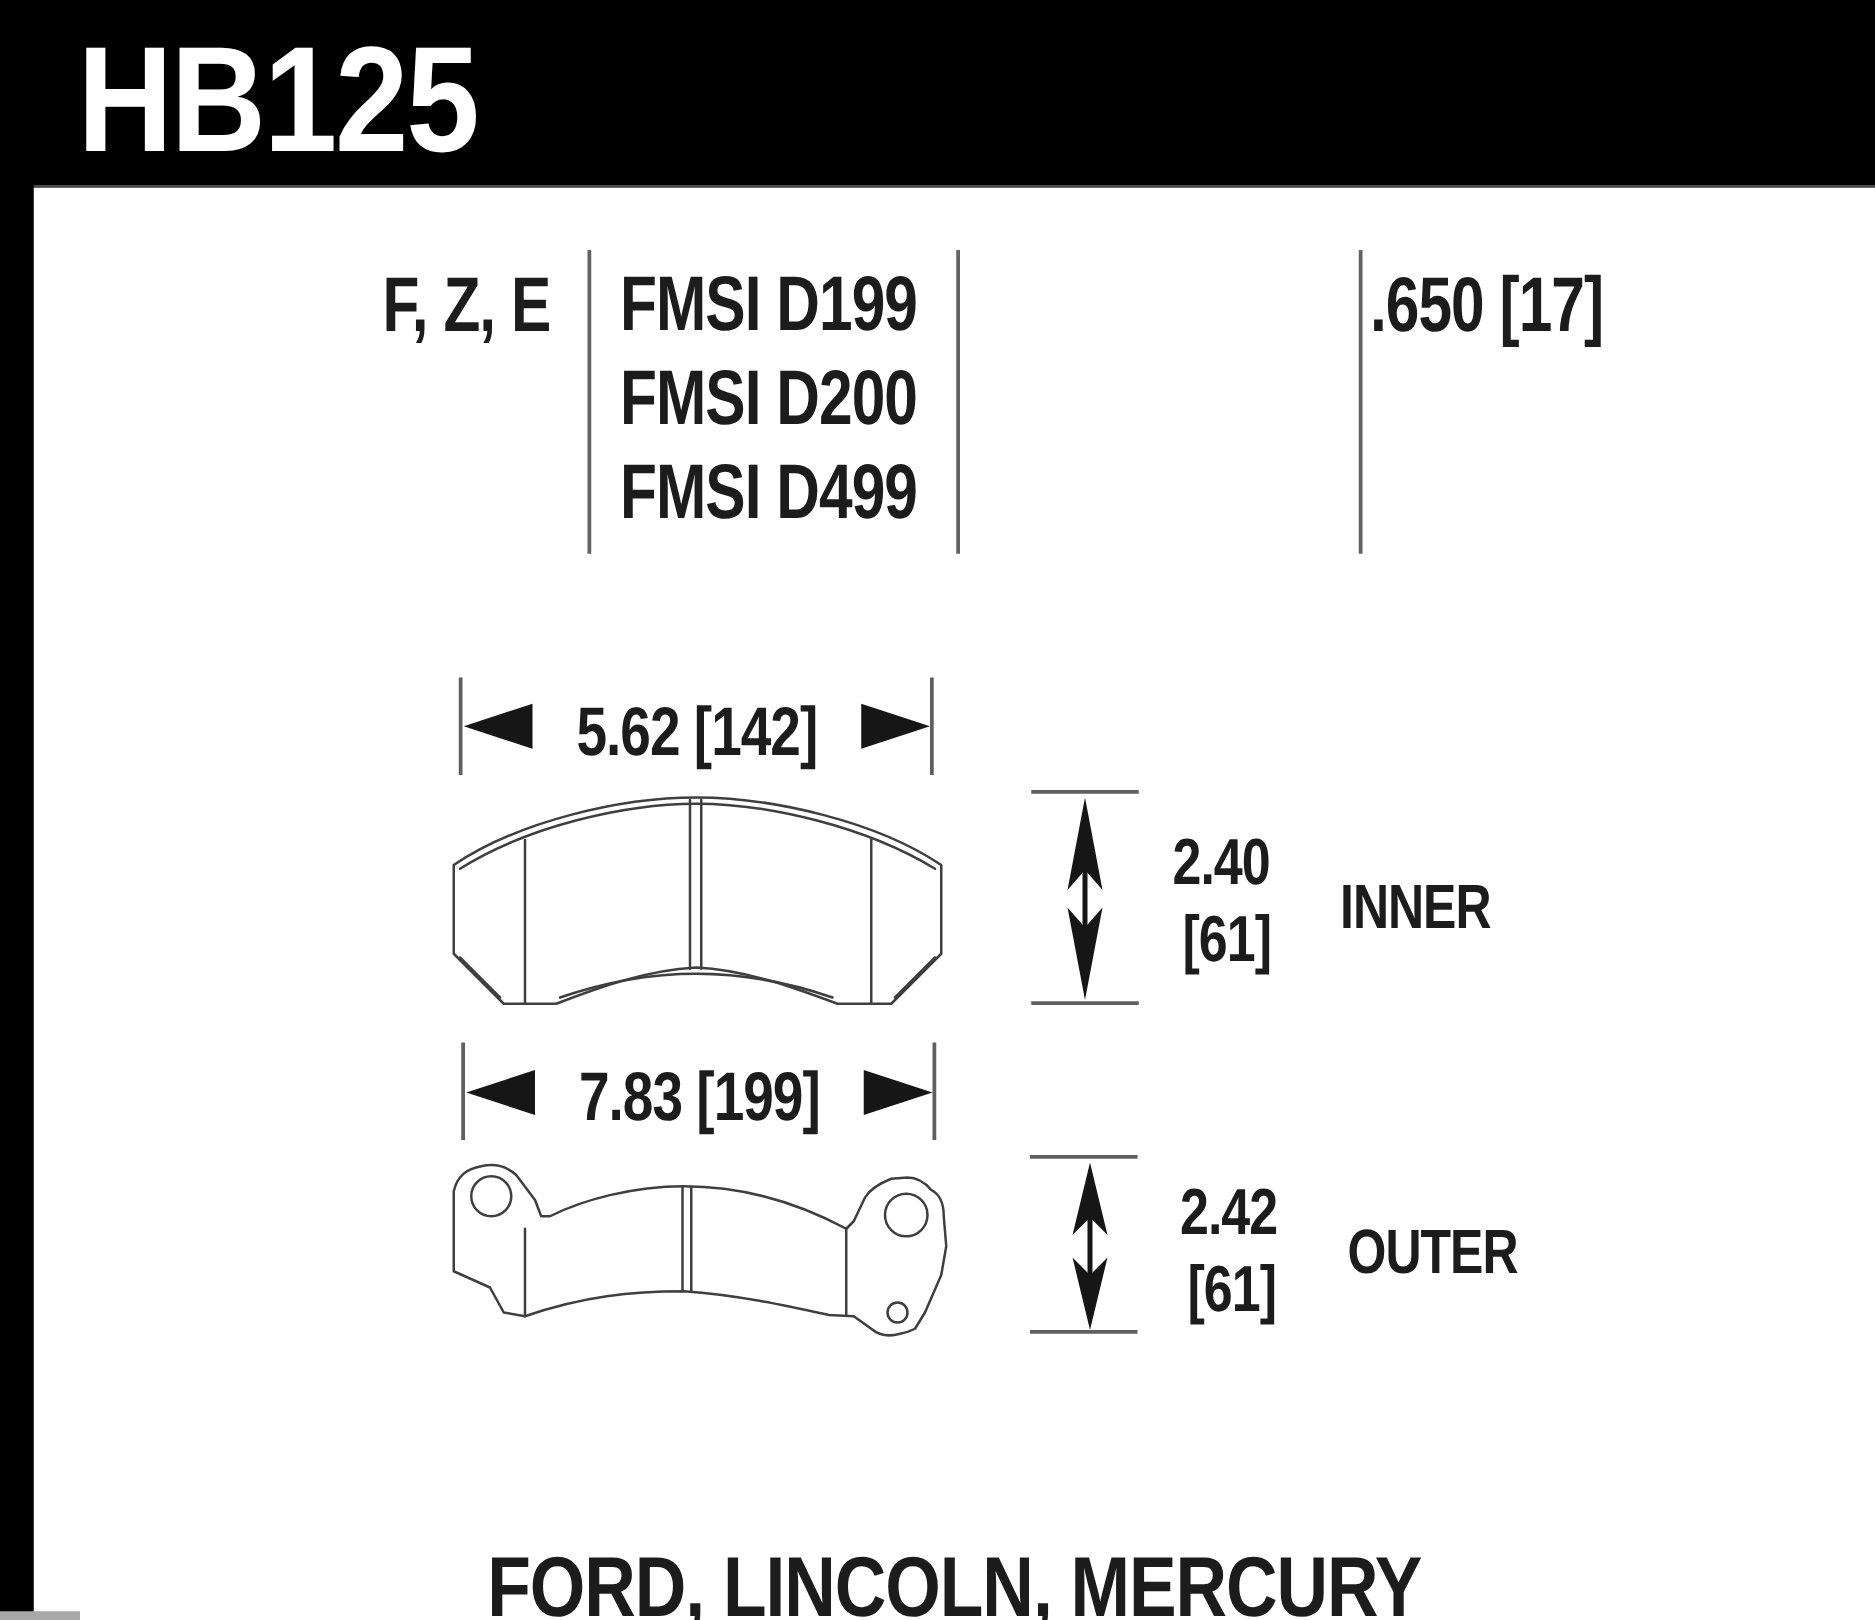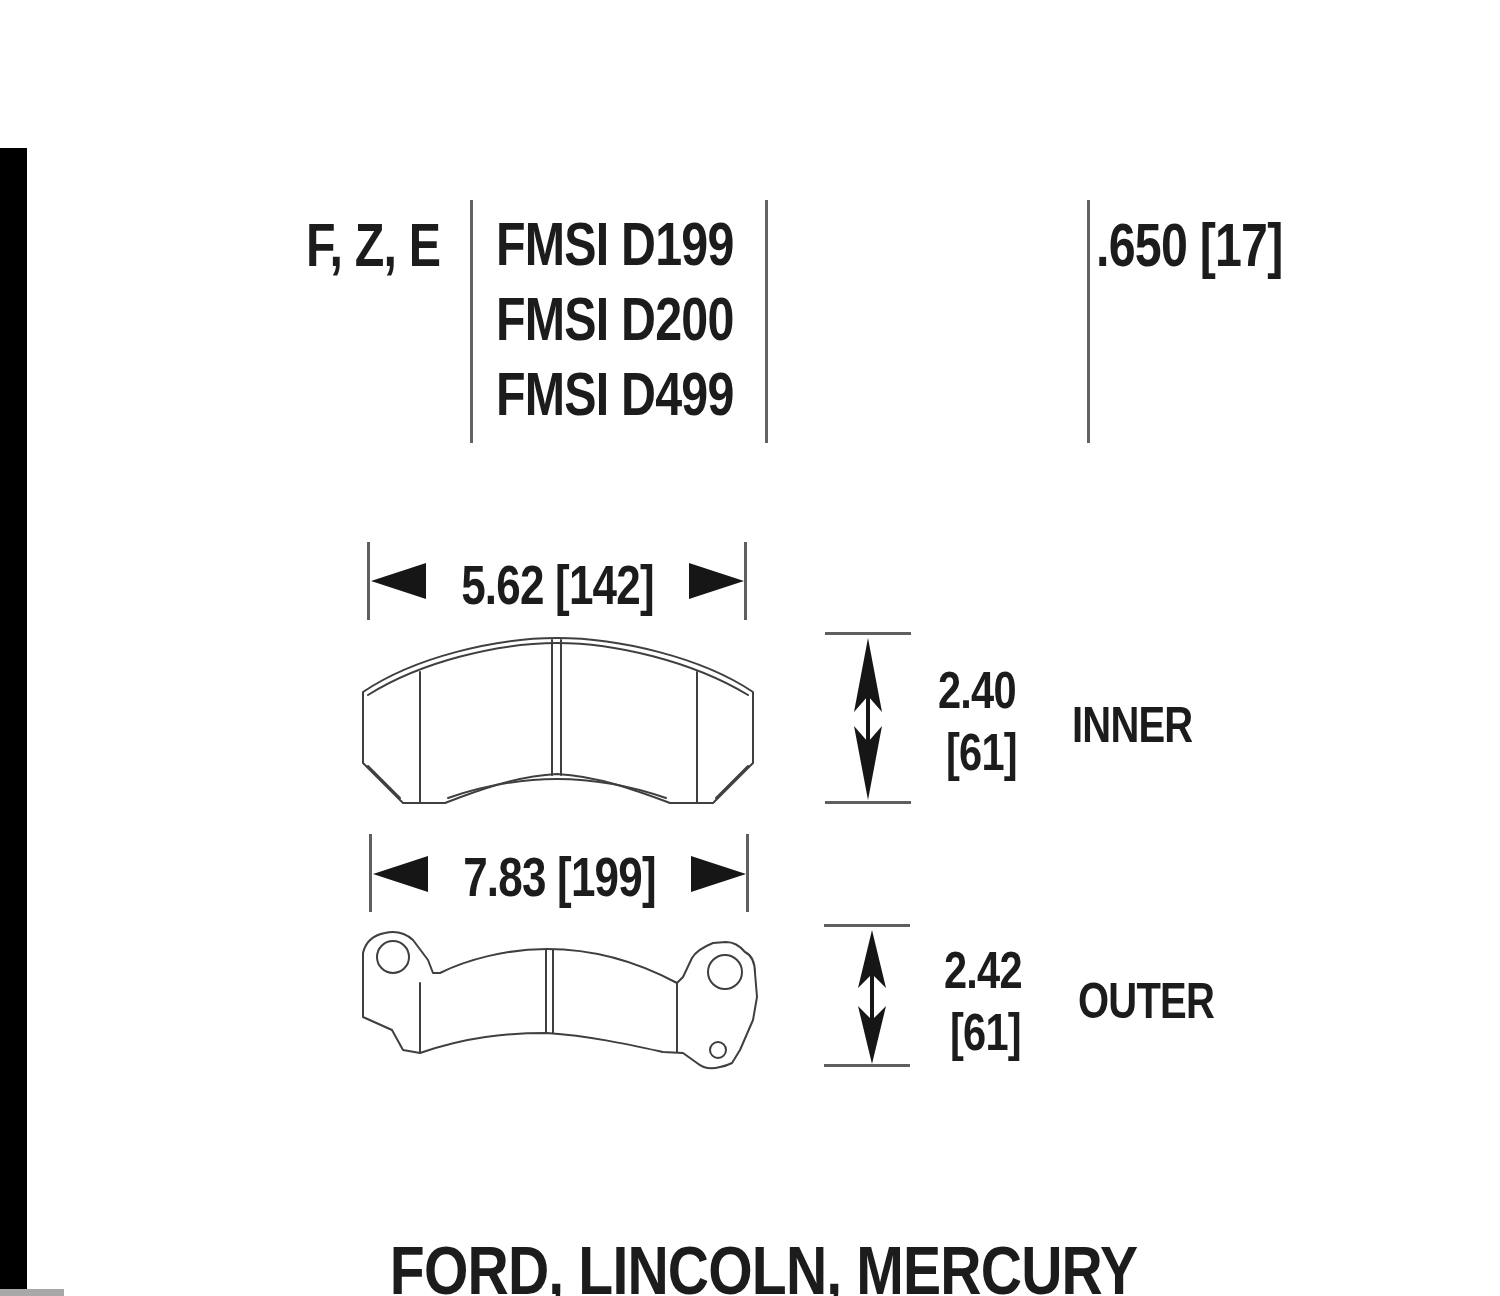--- a/index.html
+++ b/index.html
@@ -49,20 +49,23 @@
   .arrR{width:0;height:0;border-top:18px solid transparent;border-bottom:18px solid transparent;border-left:55px solid #161616;}
   svg{display:block;}
   .outline{fill:none;stroke:#3f3f3f;stroke-width:2;stroke-linejoin:round;stroke-linecap:round;}
   .varrow{fill:#161616;}
 </style>
 </head>
 <body>
 
 <div id="page">
 
+  <div class="abs banner">
+    <div class="pn sx88">HB125</div>
+  </div>
 
   <div class="abs leftbar"></div>
   <div class="abs cornerfade"></div>
 
   <div class="t sx78" style="left:306px;top:214px;font-size:62px;">F, Z, E</div>
   <div class="abs vdiv" style="left:470px;"></div>
 
   <div>
     <div class="t sx78" style="left:496px;top:213px;font-size:62px;">FMSI D199</div>
     <div class="t sx78" style="left:496px;top:288px;font-size:62px;">FMSI D200</div>

